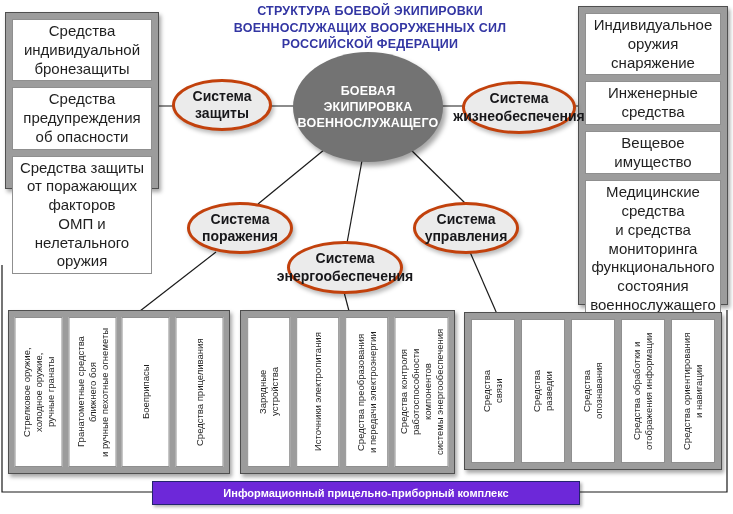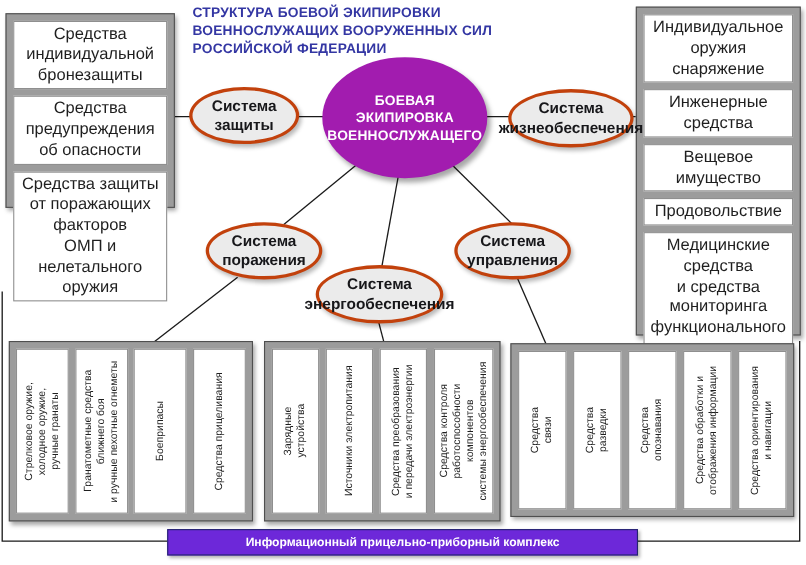--- a/index.html
+++ b/index.html
@@ -5,21 +5,21 @@
   html,body{margin:0;padding:0;}
   body{
     width:733px;height:514px;position:relative;background:#ffffff;
     font-family:"Liberation Sans", sans-serif;overflow:hidden;
   }
   #wires{position:absolute;left:0;top:0;z-index:0;}
   .abs{position:absolute;z-index:1;box-sizing:border-box;}
   .pre{white-space:pre-line;}
 
   .diagram-title{
-    left:175px;top:3px;width:390px;text-align:left;
+    left:175px;top:3px;width:390px;text-align:center;
     color:#3336a3;font-weight:bold;font-size:12.5px;line-height:1.32;
     letter-spacing:.2px;
   }
 
   .container{
     background:#9c9c9c;border:1.5px solid #4f4f4f;
     box-shadow:2px 3px 4px rgba(0,0,0,.35);
     display:flex;padding:6px;gap:6px;
   }
   .container.vstack{flex-direction:column;}
@@ -36,21 +36,21 @@
     font-size:9.5px;line-height:1.25;
   }
 
   .ellipse{
     border-radius:50%;background:#ebebeb;border:3px solid #c2410c;
     display:flex;align-items:center;justify-content:center;text-align:center;
     font-weight:bold;color:#17171a;font-size:14px;line-height:1.25;
     box-shadow:2px 3px 4px rgba(0,0,0,.28);
   }
   .ellipse.black{
-    background:#a21caf;border:none;color:#ffffff;
+    background:#737373;border:none;color:#ffffff;
     font-size:12.5px;line-height:1.3;letter-spacing:.2px;
     box-shadow:3px 4px 5px rgba(0,0,0,.35);
   }
 
   .footer-bar{
     left:152px;top:481px;width:428px;height:24px;
     background:#6d28d9;border:1px solid #23246e;
     color:#ffffff;font-weight:bold;font-size:11px;
     display:flex;align-items:center;justify-content:center;text-align:center;
     box-shadow:2px 2px 3px rgba(0,0,0,.3);
@@ -101,21 +101,20 @@
 ОМП и нелетального оружия</div>
 </div>
 
 <div class="abs container vstack pos-right-container">
   <div class="wbox pre">Индивидуальное
 оружия снаряжение</div>
   <div class="wbox pre">Инженерные
 средства</div>
   <div class="wbox pre">Вещевое
 имущество</div>
-  <div class="wbox pre">Продовольствие</div>
   <div class="wbox pre">Медицинские средства
 и средства мониторинга
 функционального состояния
 военнослужащего</div>
 </div>
 
 <div class="abs ellipse pos-e-protect pre">Система
 защиты</div>
 <div class="abs ellipse black pos-e-center pre">БОЕВАЯ
 ЭКИПИРОВКА

